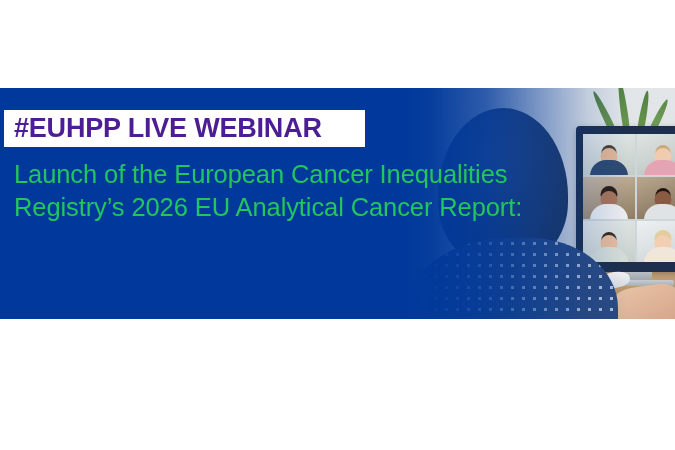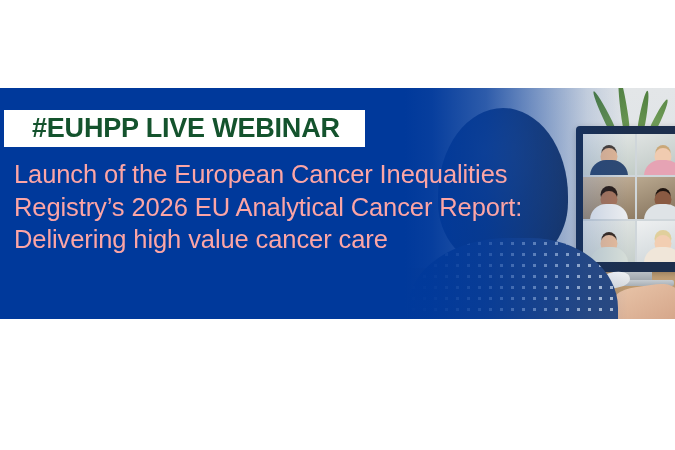--- a/index.html
+++ b/index.html
@@ -124,27 +124,27 @@
   }
 
   
   .content { position:absolute; left:0; top:0; width:675px; height:231px; }
 
   .tag-box {
     position:absolute; left:4px; top:22px; width:361px; height:37px;
     background:#ffffff; display:flex; align-items:center;
   }
   .tag-text {
-    font-size:27px; font-weight:bold; color:#14532d;
-    letter-spacing:-0.2px; padding-left:28px; line-height:1; white-space:nowrap;
+    font-size:27px; font-weight:bold; color:#4c1d95;
+    letter-spacing:-0.2px; padding-left:10px; line-height:1; white-space:nowrap;
   }
 
   .title {
     position:absolute; left:14px; top:70px; width:600px;
-    color:#fca5a5; font-size:25.5px; font-weight:400;
+    color:#22c55e; font-size:25.5px; font-weight:400;
     line-height:32.5px; letter-spacing:-0.1px;
   }
   .title .ln { display:block; white-space:nowrap; }
 
   .datetime {
     position:absolute; left:14px; top:196px;
     color:#ffffff; font-size:11px; font-weight:bold;
     letter-spacing:1.5px; white-space:nowrap;
   }
 </style>
@@ -220,19 +220,18 @@
 
     <div class="content">
 
       <div class="tag-box">
         <span class="tag-text">#EUHPP LIVE WEBINAR</span>
       </div>
 
       <div class="title">
         <span class="ln">Launch of the European Cancer Inequalities</span>
         <span class="ln">Registry’s 2026 EU Analytical Cancer Report:</span>
-        <span class="ln">Delivering high value cancer care</span>
       </div>
 
 
     </div>
   </div>
 </div>
 
 </body></html>

